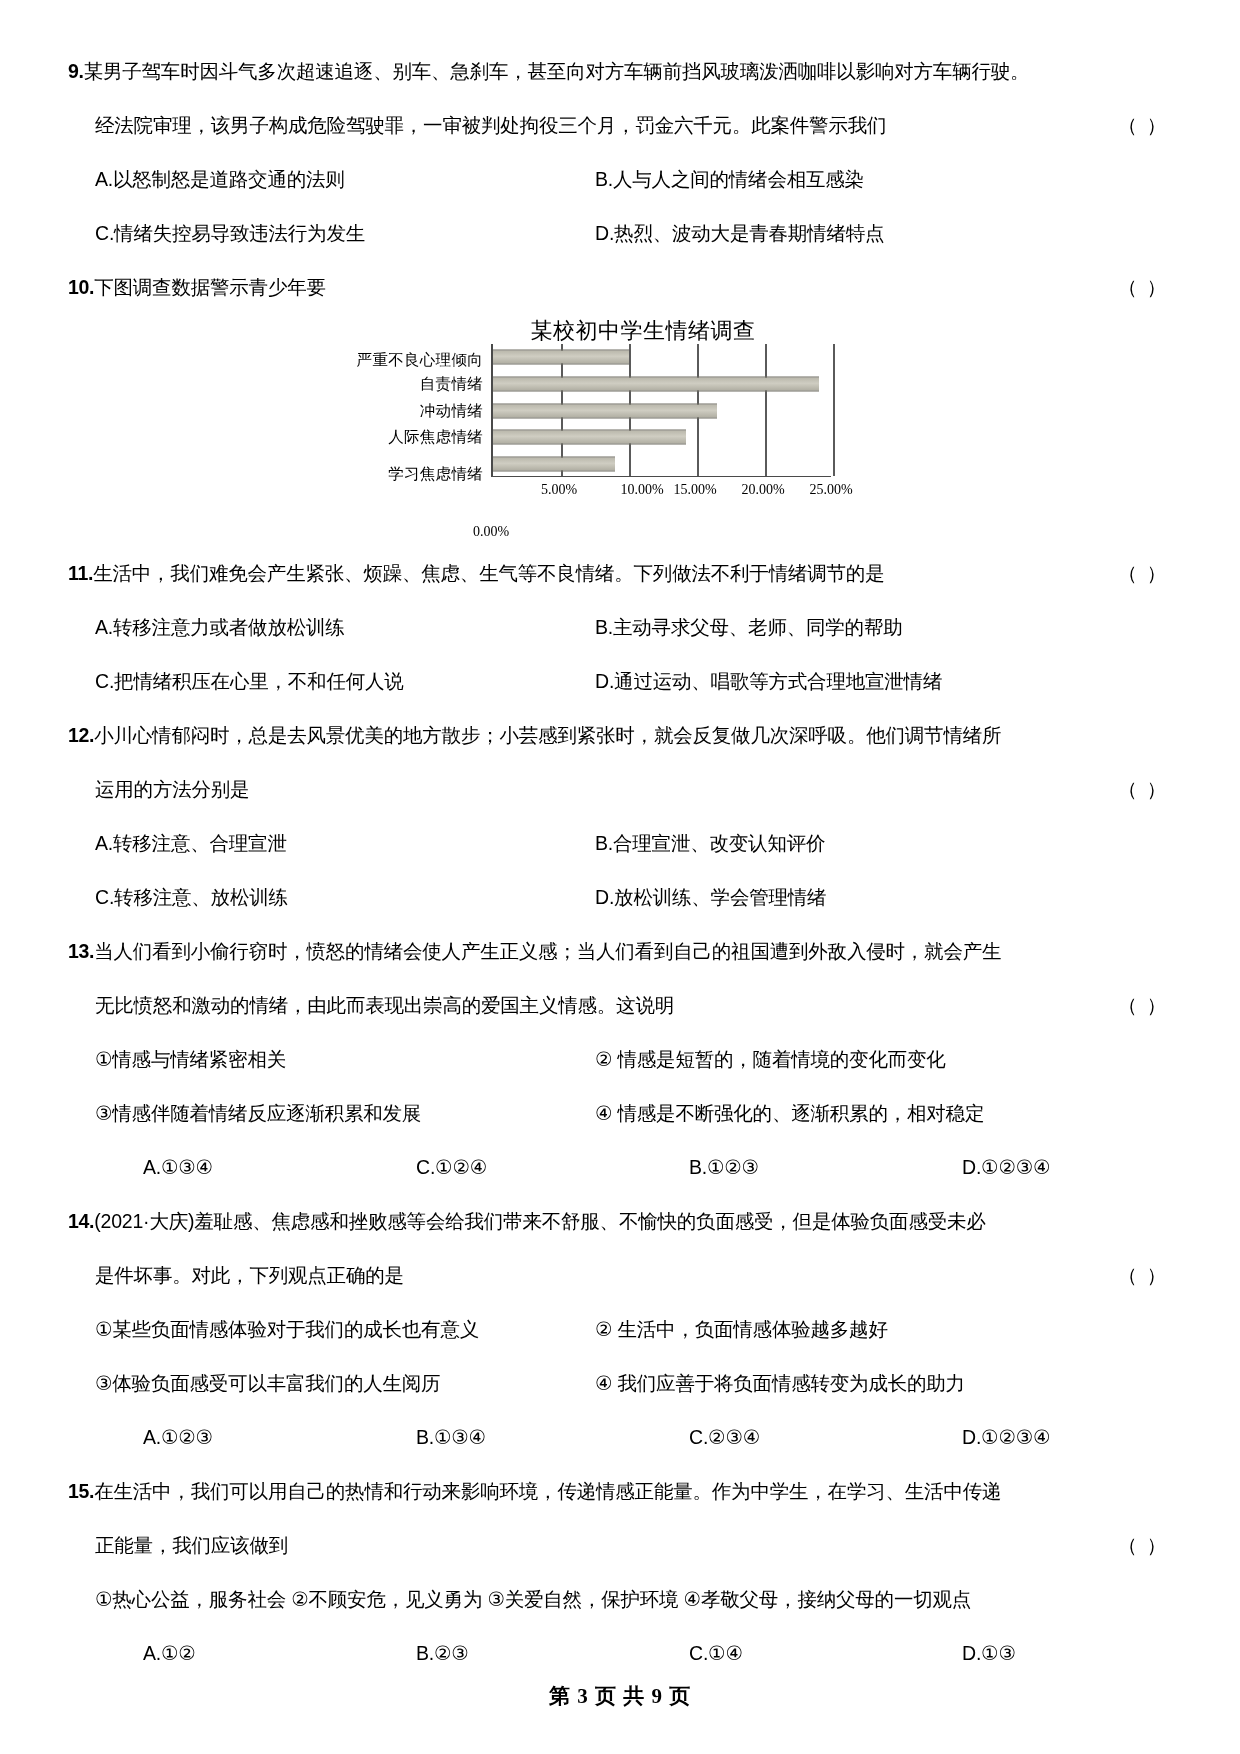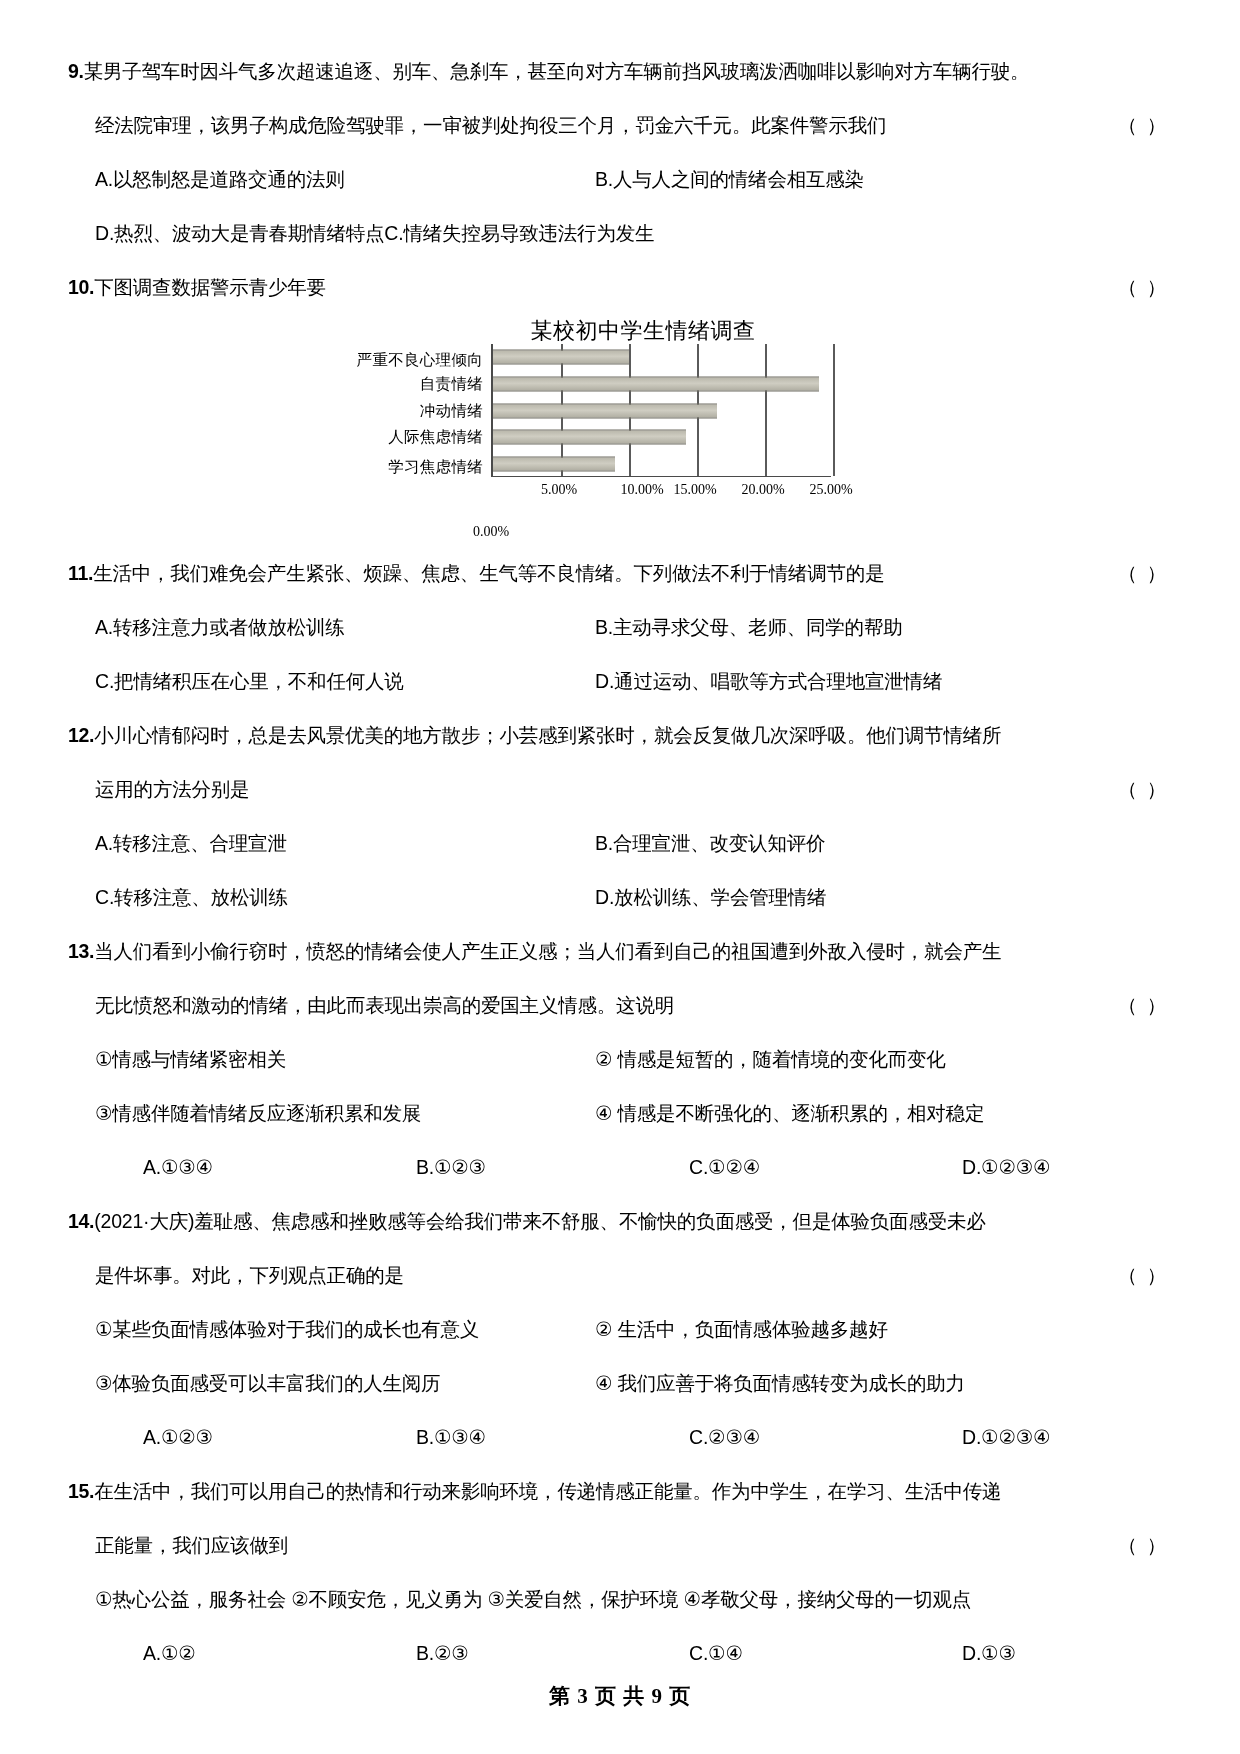--- a/index.html
+++ b/index.html
@@ -217,41 +217,41 @@
       </div>
       <div class="qline">
         <span class="qtext indent">经法院审理，该男子构成危险驾驶罪，一审被判处拘役三个月，罚金六千元。此案件警示我们</span>
         <span class="paren">（  ）</span>
       </div>
       <div class="opts2">
         <span class="op first">A.以怒制怒是道路交通的法则</span>
         <span class="op">B.人与人之间的情绪会相互感染</span>
       </div>
       <div class="opts2">
+        <span class="op first">C.情绪失控易导致违法行为发生</span>
         <span class="op">D.热烈、波动大是青春期情绪特点</span>
-        <span class="op first">C.情绪失控易导致违法行为发生</span>
       </div>
     </div>
 
     <div class="q">
       <div class="qline">
         <span class="qnum">10.</span>
         <span class="qtext">下图调查数据警示青少年要</span>
         <span class="paren">（  ）</span>
       </div>
 
       <div class="chart-wrap">
         <div class="chart">
           <div class="chart-title">某校初中学生情绪调查</div>
           <div class="cat-labels">
               <div class="cat-label" style="top: 16px;">严重不良心理倾向</div>
               <div class="cat-label" style="top: 39.9px;">自责情绪</div>
               <div class="cat-label" style="top: 66.5px;">冲动情绪</div>
               <div class="cat-label" style="top: 93.1px;">人际焦虑情绪</div>
-              <div class="cat-label" style="top: 123px;">学习焦虑情绪</div>
+              <div class="cat-label" style="top: 130px;">学习焦虑情绪</div>
             </div>
           <div class="plot-area">
               <div class="gridline" style="left: 68px;"></div>
               <div class="gridline" style="left: 136px;"></div>
               <div class="gridline" style="left: 204px;"></div>
               <div class="gridline" style="left: 272px;"></div>
               <div class="gridline" style="left: 340px;"></div>
               <div class="bar" style="left: 0px; top: 13.3px; width: 136px;"></div>
               <div class="bar" style="left: 0px; top: 39.9px; width: 326.4px;"></div>
               <div class="bar" style="left: 0px; top: 66.5px; width: 224.4px;"></div>
@@ -318,22 +318,22 @@
       <div class="opts2">
         <span class="op first">①情感与情绪紧密相关</span>
         <span class="op">② 情感是短暂的，随着情境的变化而变化</span>
       </div>
       <div class="opts2">
         <span class="op first">③情感伴随着情绪反应逐渐积累和发展</span>
         <span class="op">④ 情感是不断强化的、逐渐积累的，相对稳定</span>
       </div>
       <div class="opts4 wide">
         <span class="op">A.①③④</span>
+        <span class="op">C.①②④</span>
         <span class="op">B.①②③</span>
-        <span class="op">C.①②④</span>
         <span class="op">D.①②③④</span>
       </div>
     </div>
 
     <div class="q">
       <div class="qline">
         <span class="qnum">14.</span>
         <span class="qtext">(2021·大庆)羞耻感、焦虑感和挫败感等会给我们带来不舒服、不愉快的负面感受，但是体验负面感受未必</span>
       </div>
       <div class="qline">

